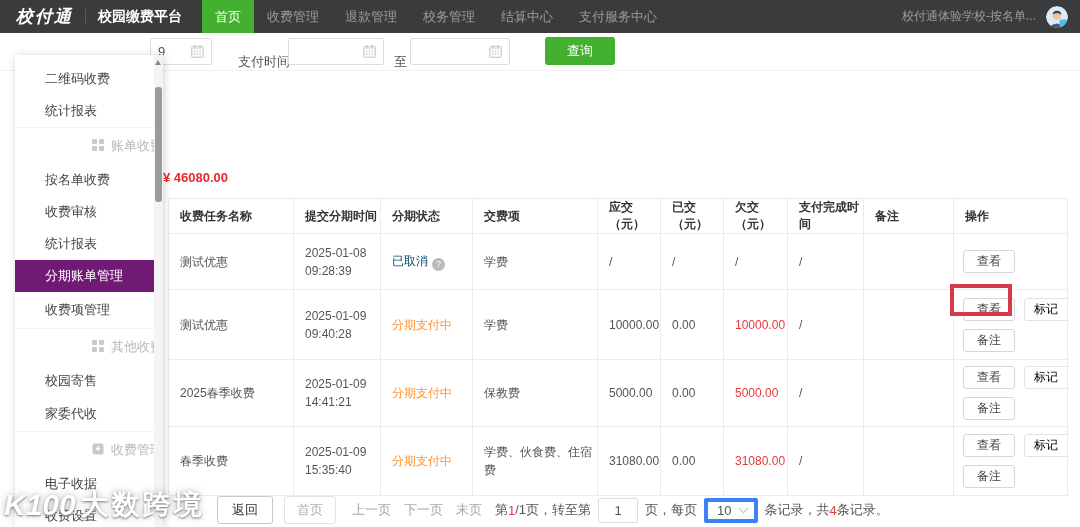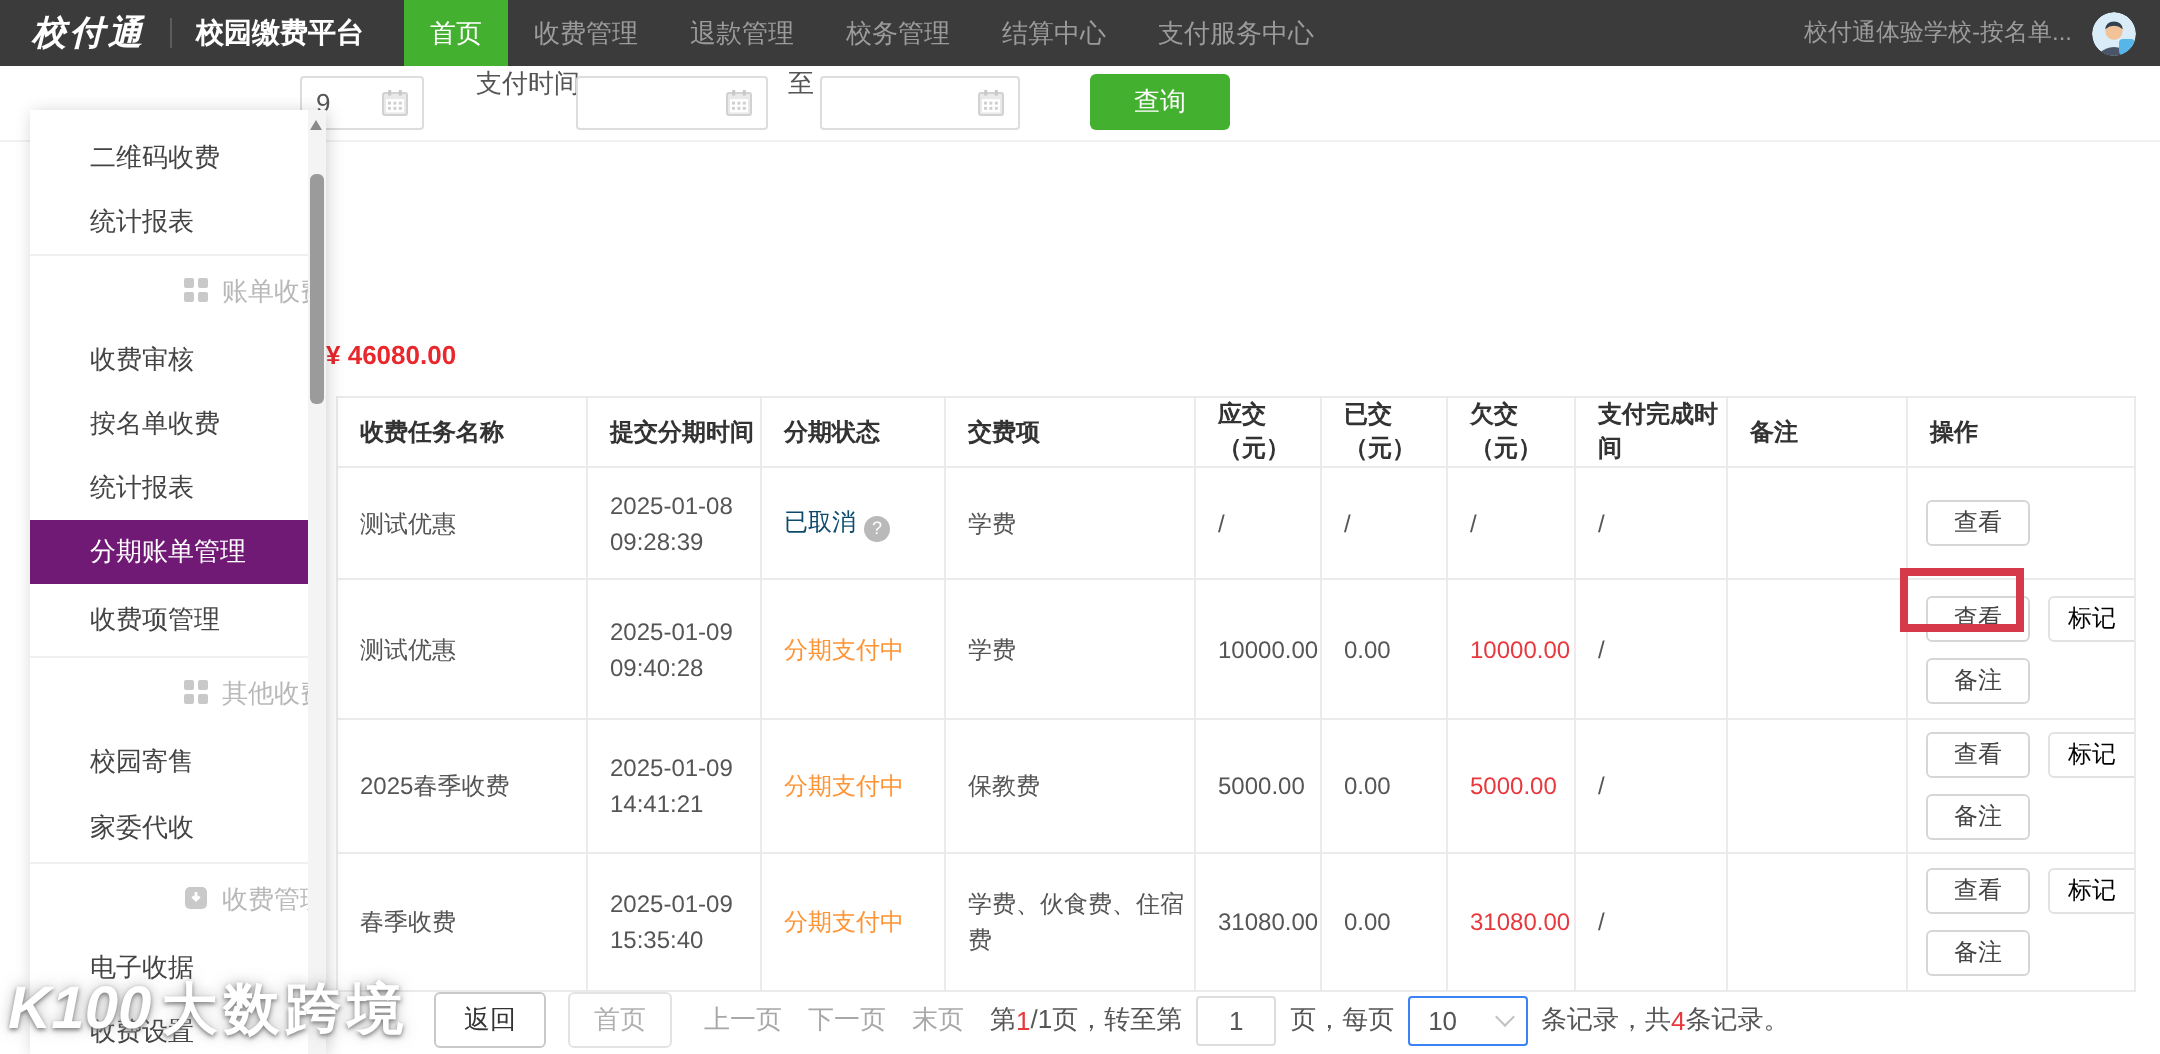--- a/index.html
+++ b/index.html
@@ -41,21 +41,21 @@
     border-left:3.5px solid transparent; border-right:3.5px solid transparent;
     border-bottom:5px solid #8a8a8a; }
   .side-scroll .thumb { position:absolute; top:32px; left:1px; width:7px;
     height:115px; background:#9b9b9b; border-radius:3px; }
 
   
   .date-box { position:absolute; top:38px; height:27px; border:1px solid #ddd;
     border-radius:2px; background:#fff; display:flex; align-items:center;
     padding:0 7px; color:#555; font-size:13px; }
   .date-box .cal { margin-left:auto; display:flex; }
-  .lbl { position:absolute; top:28px; line-height:27px; font-size:13px; color:#555;font-family:Liberation Serif, serif; }
+  .lbl { position:absolute; top:48px; line-height:27px; font-size:13px; color:#555;font-family:Liberation Serif, serif; }
   .query-btn { position:absolute; left:545px; top:37px; width:70px; height:28px;
     background:#44b030; color:#fff; font-size:13px; text-align:center;
     line-height:28px; border-radius:3px; cursor:pointer; }
   .filter-sep { position:absolute; top:70px; left:0; width:1080px;
     border-top:1px solid #f1f1f1; }
 
   
   .total { position:absolute; left:163px; top:170px; color:#e8282d;
     font-weight:bold; font-size:13px; }
 
@@ -89,22 +89,22 @@
   .pager { position:absolute; left:217px; top:496px; display:flex;
     align-items:center; font-size:13px; color:#555; white-space:nowrap; z-index:4; }
   .btn-back { border:1px solid #c9c9c9; border-radius:3px; padding:4px 14px;
     color:#333; margin-right:11px; background:#fff; cursor:pointer; }
   .btn-first { border:1px solid #e3e3e3; border-radius:3px; padding:4px 12px;
     color:#b0b0b0; margin-right:16px; background:#fff; cursor:pointer; }
   .pg-link { color:#a8a8a8; margin-right:13px; cursor:pointer; }
   .goto { width:40px; height:25px; border:1px solid #ddd; border-radius:2px;
     text-align:center; margin:0 7px; font-size:13px; color:#555;
     font-family:inherit; }
-  .per-select { display:inline-flex; align-items:center; gap:20px;
-    border:1px solid #3b82f6; border-radius:2px; height:25px; padding:0 7px 0 9px;
+  .per-select { display:inline-flex; align-items:center; gap:8px;
+    border:4px solid #3b82f6; border-radius:2px; height:25px; padding:0 7px 0 9px;
     margin:0 7px; color:#555; cursor:pointer; }
 
   
   .watermark { position:absolute; left:4px; top:486px; z-index:7;
     display:flex; align-items:center; gap:5px; font-weight:bold;
     color:#fff; letter-spacing:3px; pointer-events:none;
     text-shadow:0 1px 2px rgba(120,120,120,0.95), 0 0 7px rgba(120,120,120,0.55); }
   .wm-logo { font-size:30px; font-style:italic; letter-spacing:0; }
   .wm-text { font-size:28px; }
 </style>
@@ -210,22 +210,22 @@
       <span><svg width="12" height="12">
             <g fill="#c9c9c9">
               <rect x="0" y="0" width="5" height="5" rx="1"></rect>
               <rect x="7" y="0" width="5" height="5" rx="1"></rect>
               <rect x="0" y="7" width="5" height="5" rx="1"></rect>
               <rect x="7" y="7" width="5" height="5" rx="1"></rect>
             </g>
           </svg></span>
       <span>账单收费</span>
     </div>
+    <div class="side-item">按名单收费</div>
     <div class="side-item">收费审核</div>
-    <div class="side-item">按名单收费</div>
     <div class="side-item">统计报表</div>
     <div class="side-item active">分期账单管理</div>
     <div class="side-item" style="height:36px; line-height:36px;">收费项管理</div>
     <div class="side-section bt">
       <span><svg width="12" height="12">
             <g fill="#c9c9c9">
               <rect x="0" y="0" width="5" height="5" rx="1"></rect>
               <rect x="7" y="0" width="5" height="5" rx="1"></rect>
               <rect x="0" y="7" width="5" height="5" rx="1"></rect>
               <rect x="7" y="7" width="5" height="5" rx="1"></rect>

